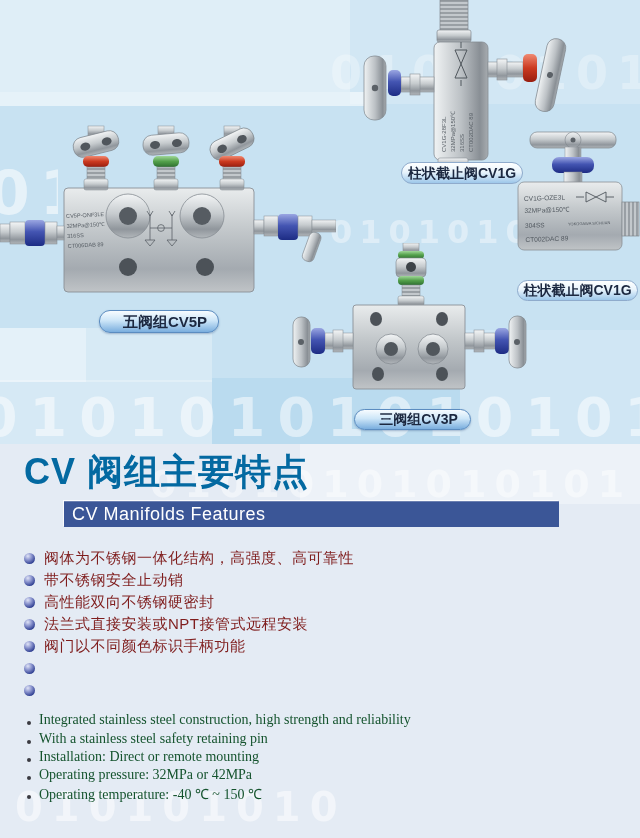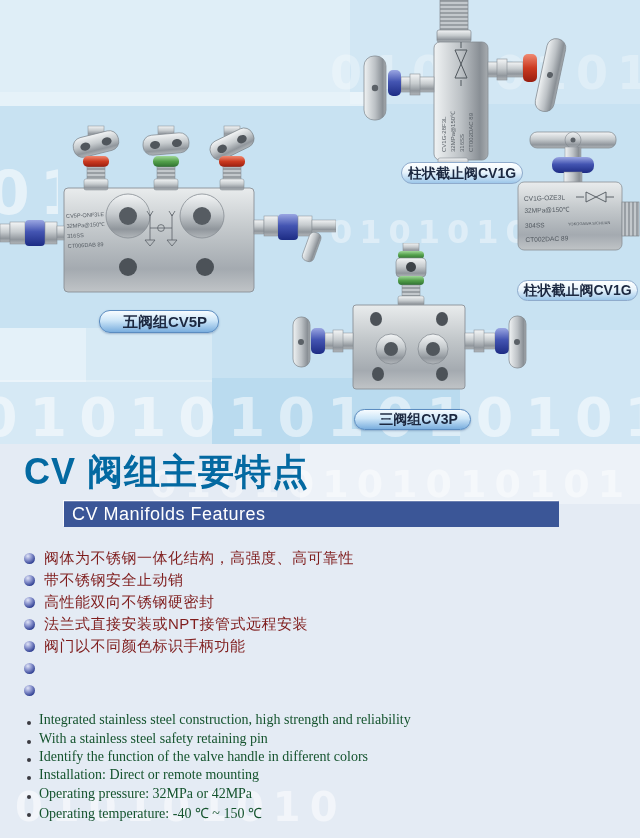--- a/index.html
+++ b/index.html
@@ -335,24 +335,20 @@
       <li>
           <span class="dot"></span>
           <span>Integrated stainless steel construction, high strength and reliability</span>
         </li>
       <li>
           <span class="dot"></span>
           <span>With a stainless steel safety retaining pin</span>
         </li>
       <li>
           <span class="dot"></span>
-          <span>Identify the function of the valve handle in different colors</span>
-        </li>
-      <li>
-          <span class="dot"></span>
           <span>Installation: Direct or remote mounting</span>
         </li>
       <li>
           <span class="dot"></span>
           <span>Operating pressure: 32MPa or 42MPa</span>
         </li>
       <li>
           <span class="dot"></span>
           <span>Operating temperature: -40 ℃ ~ 150 ℃</span>
         </li>

